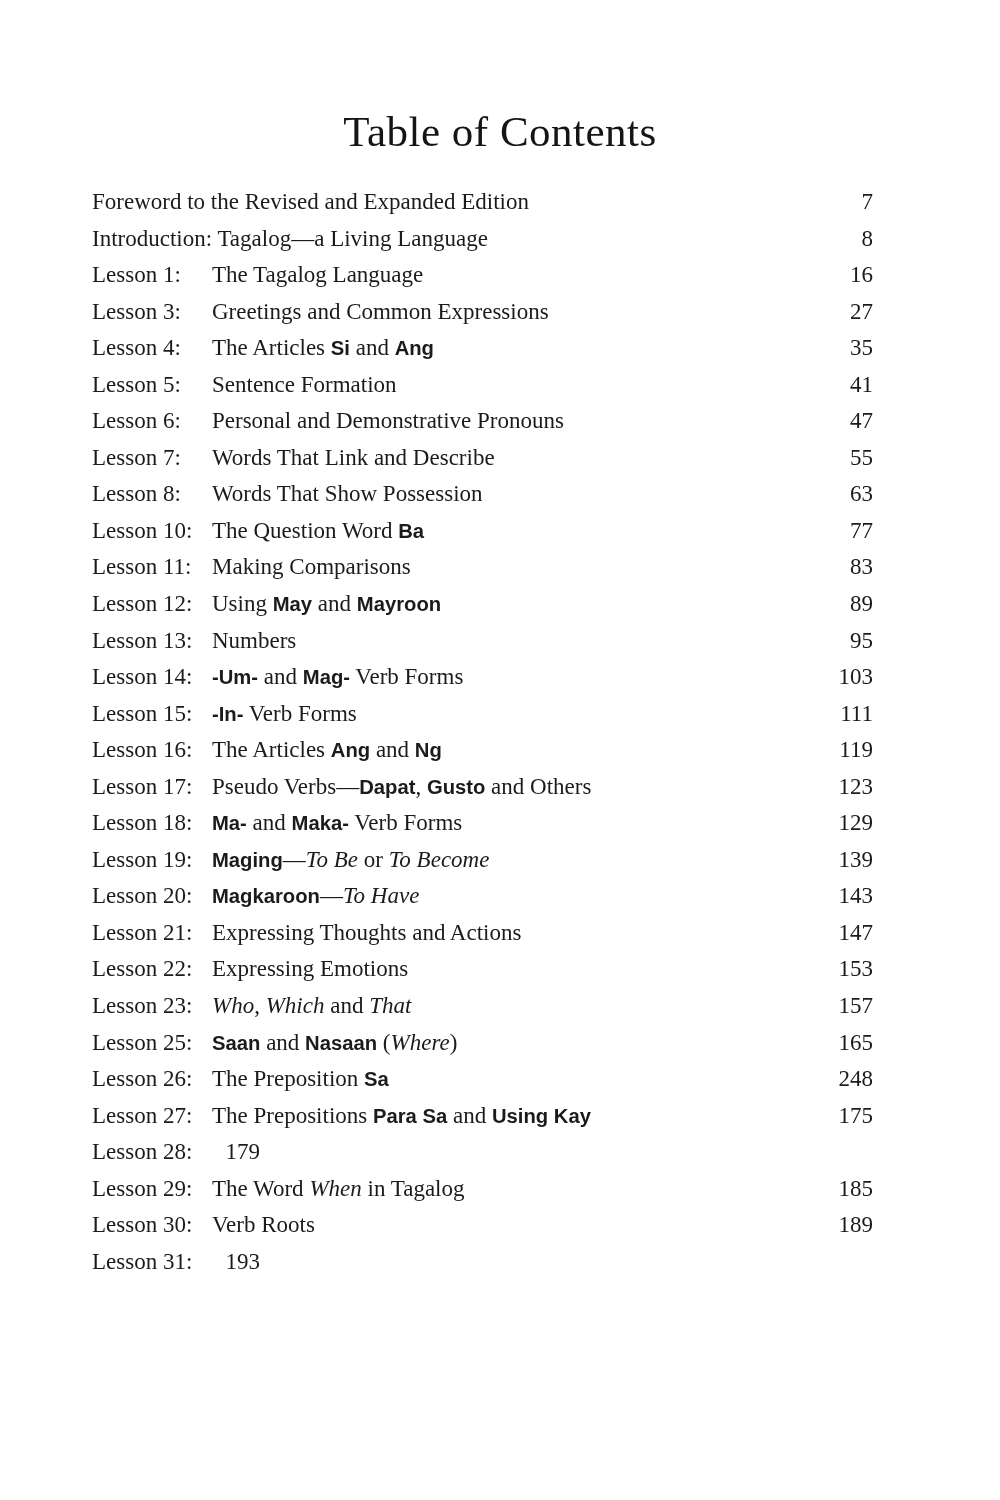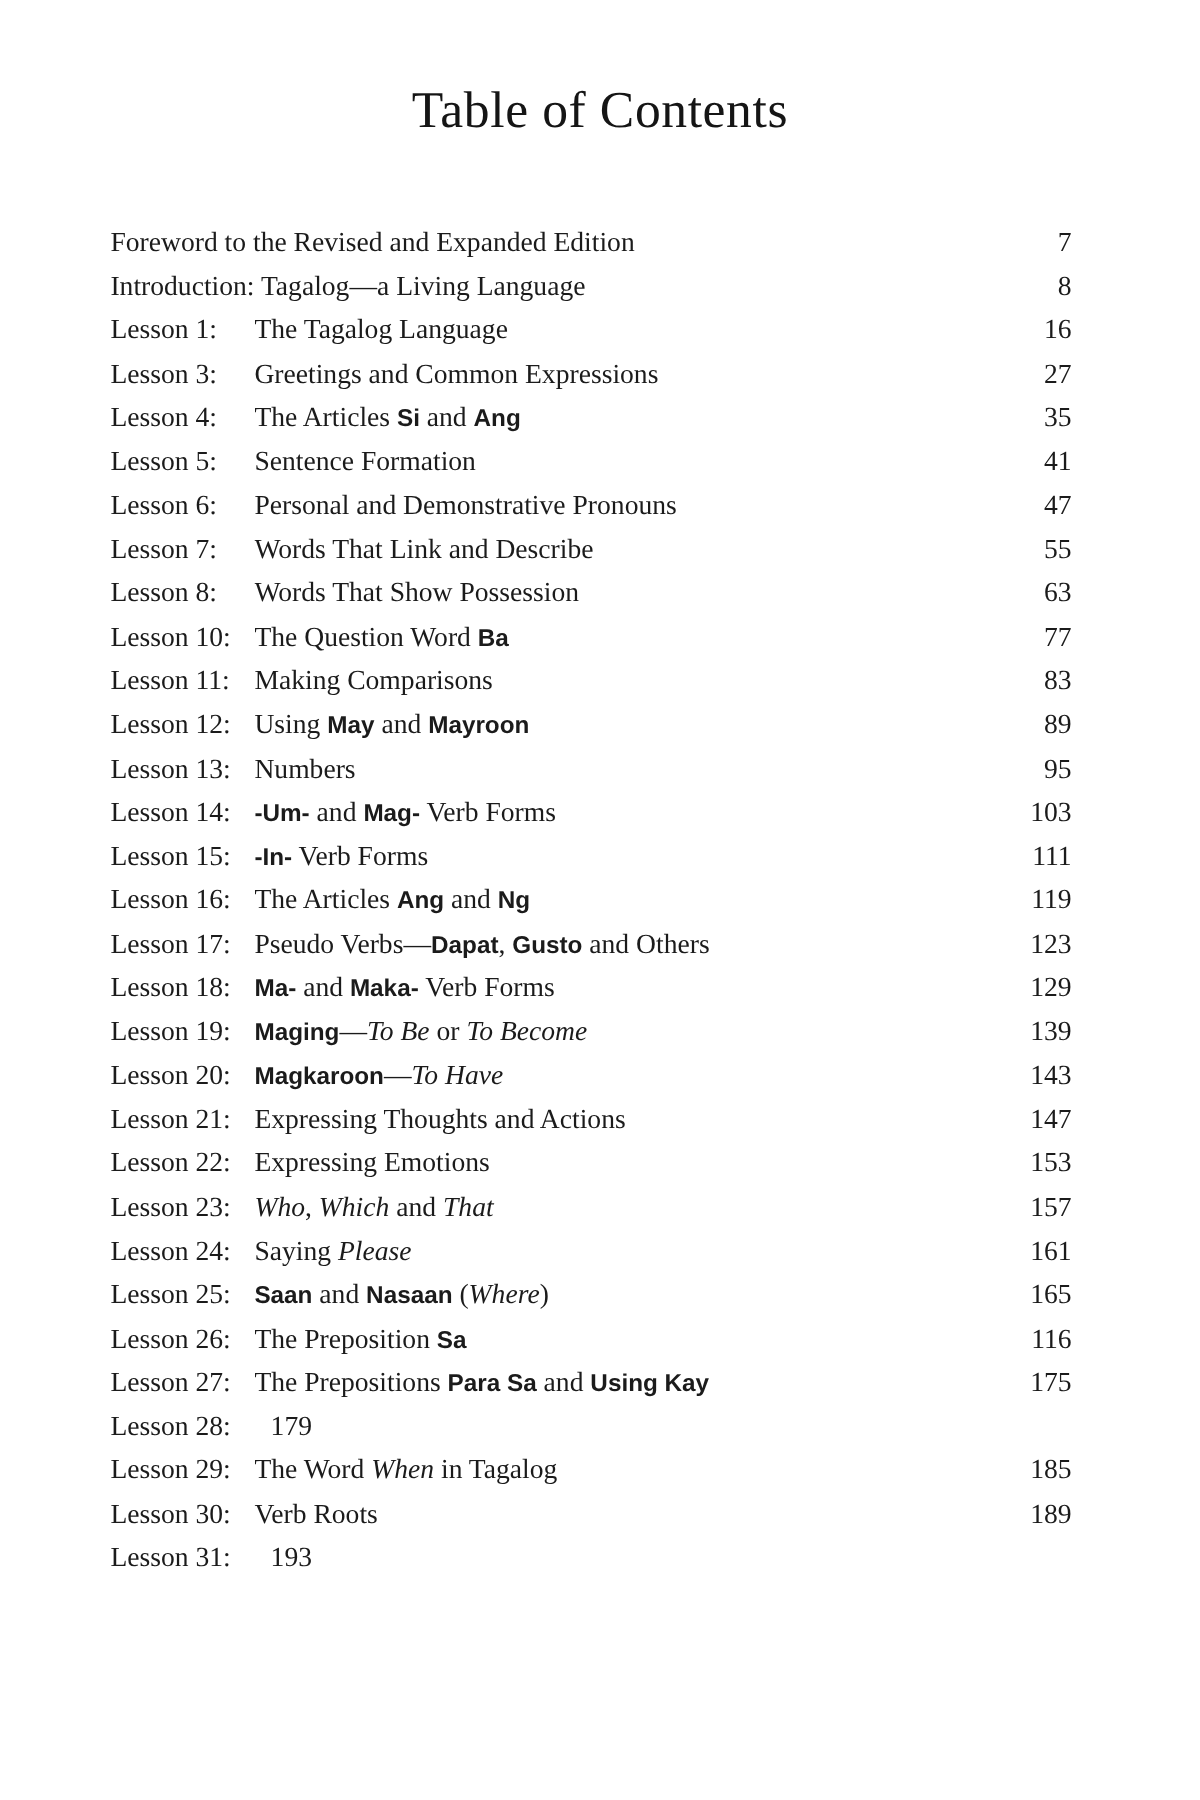--- a/index.html
+++ b/index.html
@@ -13,28 +13,28 @@
   }
   .page {
     position: absolute;
     inset: 0;
     background: #ffffff;
   }
   .page-title {
     text-align: center;
     font-size: 43px;
     font-weight: 400;
-    margin-top: 68px;
+    margin-top: 107px;
     letter-spacing: 0.5px;
     color: #151515;
   }
   .toc {
     position: absolute;
     left: 92px;
-    right: 107px;
+    right: 127px;
     top: 184px;
   }
   .toc-row {
     display: flex;
     align-items: baseline;
     height: 36.55px;
     line-height: 36.55px;
     font-size: 23px;
     white-space: nowrap;
   }
@@ -174,33 +174,28 @@
         <span class="toc-label">Lesson 22:</span>
         <span class="toc-title"><span>Expressing Emotions</span></span>
         <span class="toc-page">153</span>
       </div>
       <div class="toc-row">
         <span class="toc-label">Lesson 23:</span>
         <span class="toc-title"><span class="i">Who</span><span>, </span><span class="i">Which</span><span> and </span><span class="i">That</span></span>
         <span class="toc-page">157</span>
       </div>
       <div class="toc-row">
-        <span class="toc-label">Lesson 24:</span>
-        <span class="toc-title"><span>Saying </span><span class="i">Please</span></span>
-        <span class="toc-page">161</span>
-      </div>
-      <div class="toc-row">
         <span class="toc-label">Lesson 25:</span>
         <span class="toc-title"><span class="b">Saan</span><span> and </span><span class="b">Nasaan</span><span> (</span><span class="i">Where</span><span>)</span></span>
         <span class="toc-page">165</span>
       </div>
       <div class="toc-row">
         <span class="toc-label">Lesson 26:</span>
         <span class="toc-title"><span>The Preposition </span><span class="b">Sa</span></span>
-        <span class="toc-page">116</span>
+        <span class="toc-page">248</span>
       </div>
       <div class="toc-row">
         <span class="toc-label">Lesson 27:</span>
         <span class="toc-title"><span>The Prepositions </span><span class="b">Para Sa</span><span> and </span><span class="b">Using Kay</span></span>
         <span class="toc-page">175</span>
       </div>
       <div class="toc-row">
         <span class="toc-label">Lesson 28:</span>
         <span class="toc-page">179</span>
       </div>

